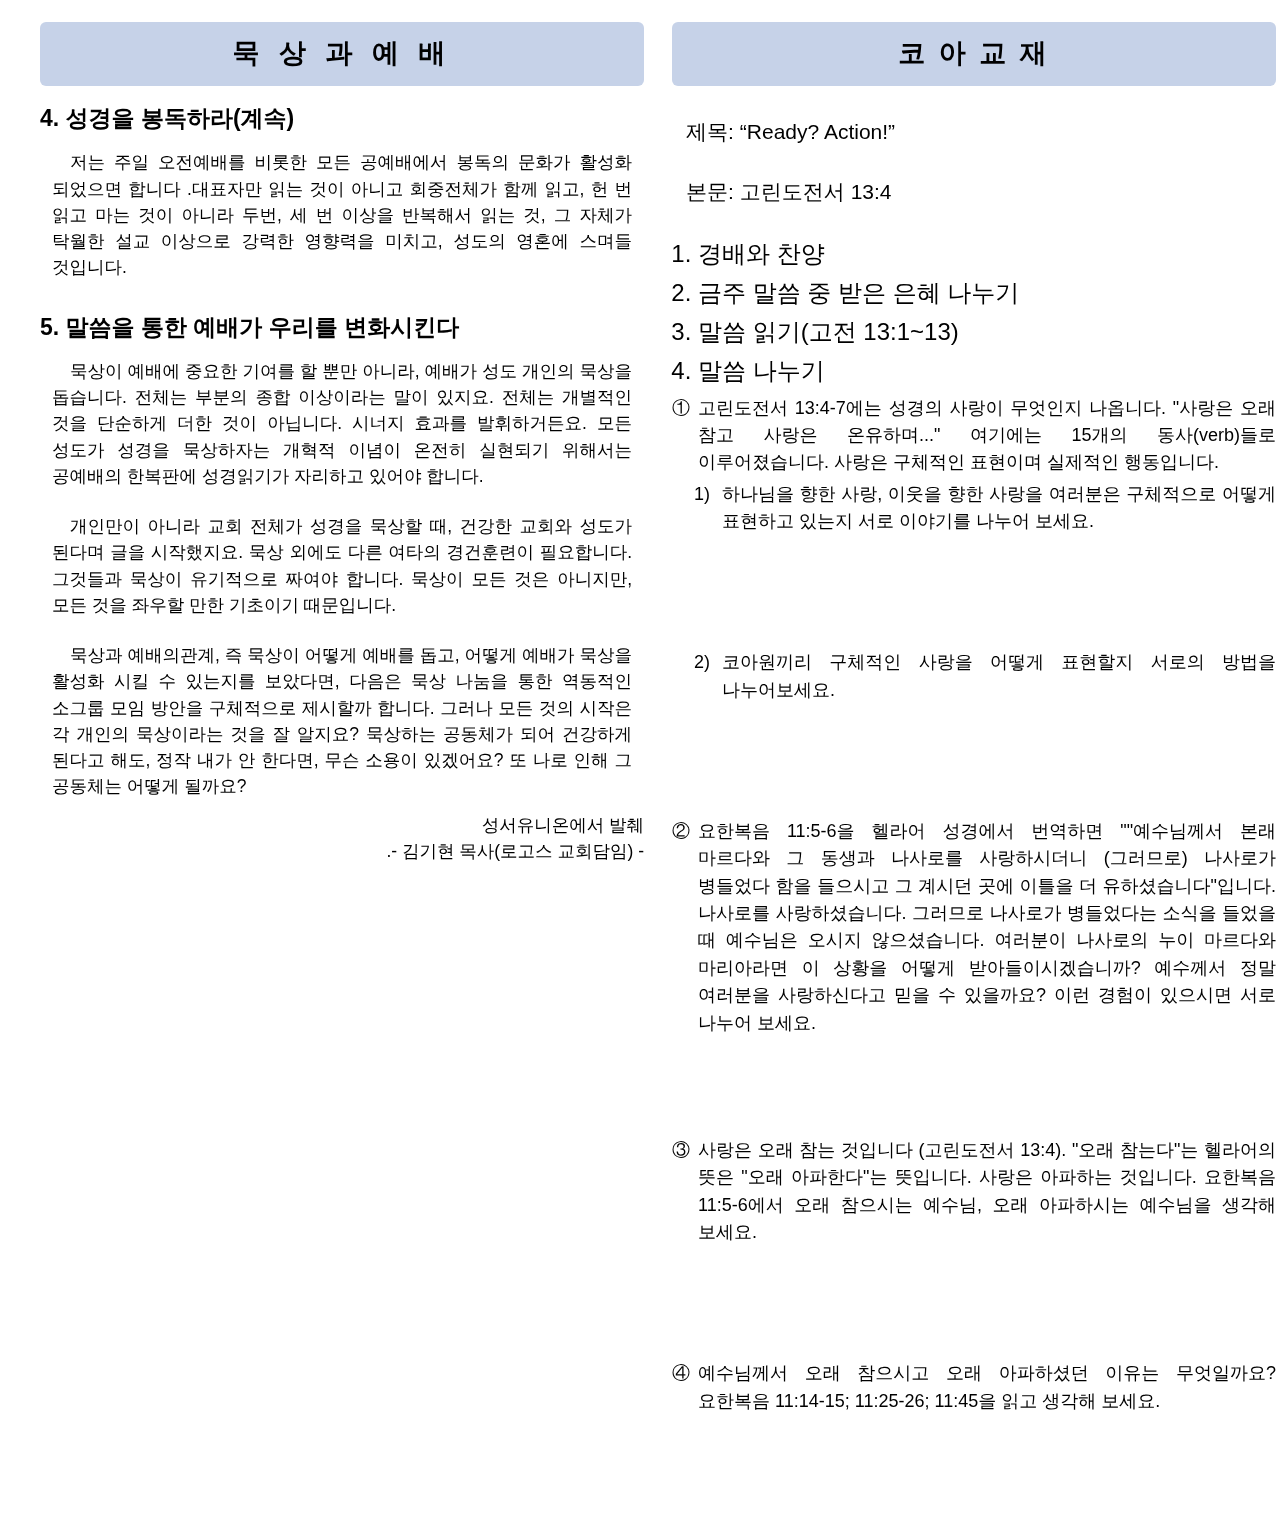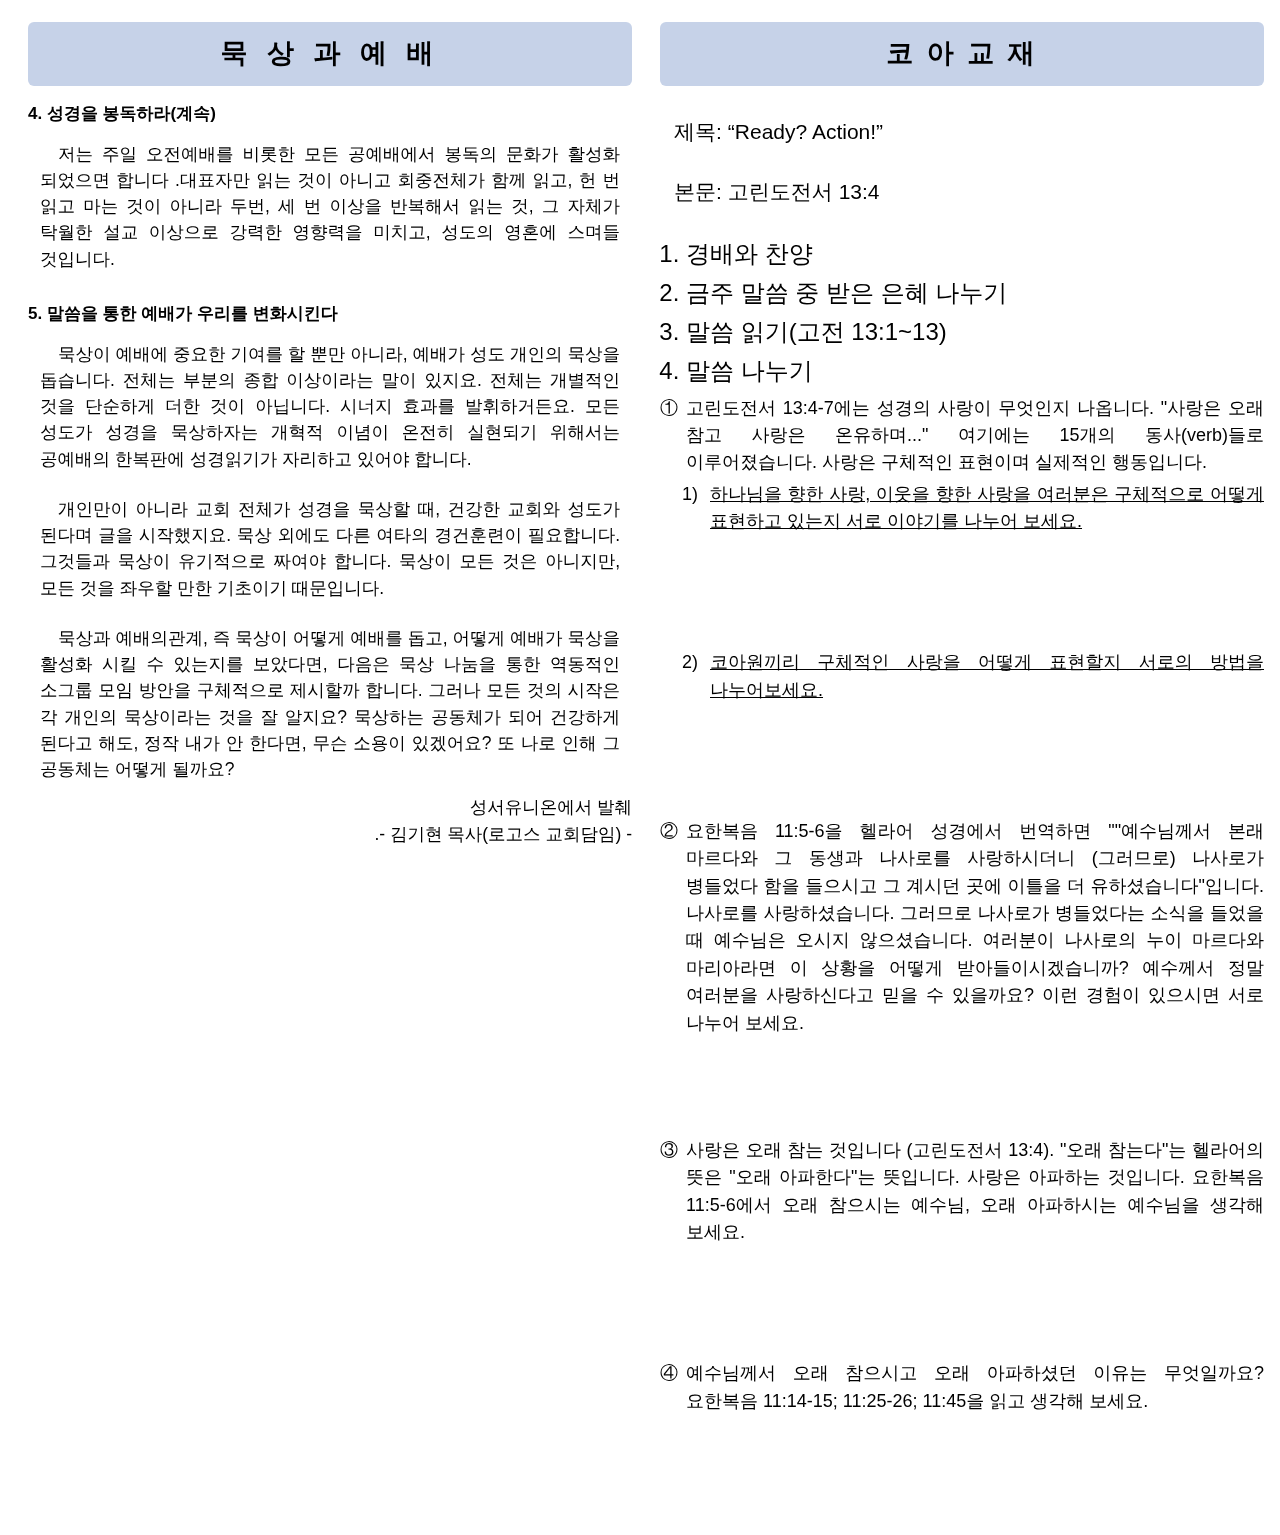--- a/index.html
+++ b/index.html
@@ -13,21 +13,21 @@
     font-family: "Liberation Sans", sans-serif;
     color: #000000;
     position: relative;
     overflow: hidden;
   }
   .page {
     width: 1280px;
     height: 1535px;
     display: flex;
     box-sizing: border-box;
-    padding: 22px 24px 0 28px;
+    padding: 22px 24px 0 40px;
     gap: 28px;
   }
   .column {
     flex: 1 1 0;
     min-width: 0;
     display: flex;
     flex-direction: column;
   }
   .col-left { width: 604px; flex: 0 0 604px; }
   .col-right { width: 604px; flex: 0 0 604px; }
@@ -39,21 +39,21 @@
     font-weight: bold;
     font-size: 27px;
     letter-spacing: 6px;
     padding: 13px 0 15px 0;
     margin-bottom: 16px;
     color: #000;
   }
   .section-header.tight { letter-spacing: 3px; }
 
   h3.sub {
-    font-size: 17px;
+    font-size: 23px;
     font-weight: bold;
     margin: 0 0 2px 0;
     line-height: 1.45;
   }
   p.body {
     font-size: 17.5px;
     line-height: 1.5;
     margin: 12px;
     text-align: justify;
     text-justify: inter-character;
@@ -111,21 +111,20 @@
   }
   .subitem .marker {
     flex: 0 0 auto;
     width: 28px;
   }
   .subitem .content {
     flex: 1 1 auto;
     text-align: justify;
     text-justify: inter-character;
     word-break: keep-all;
-    text-decoration: underline;
   }
   .spacer-96 { height: 96px; }
   .spacer-110 { height: 110px; }
 </style>
 </head>
 <body>
 
 <div class="page">
 
   <div class="column col-left">

